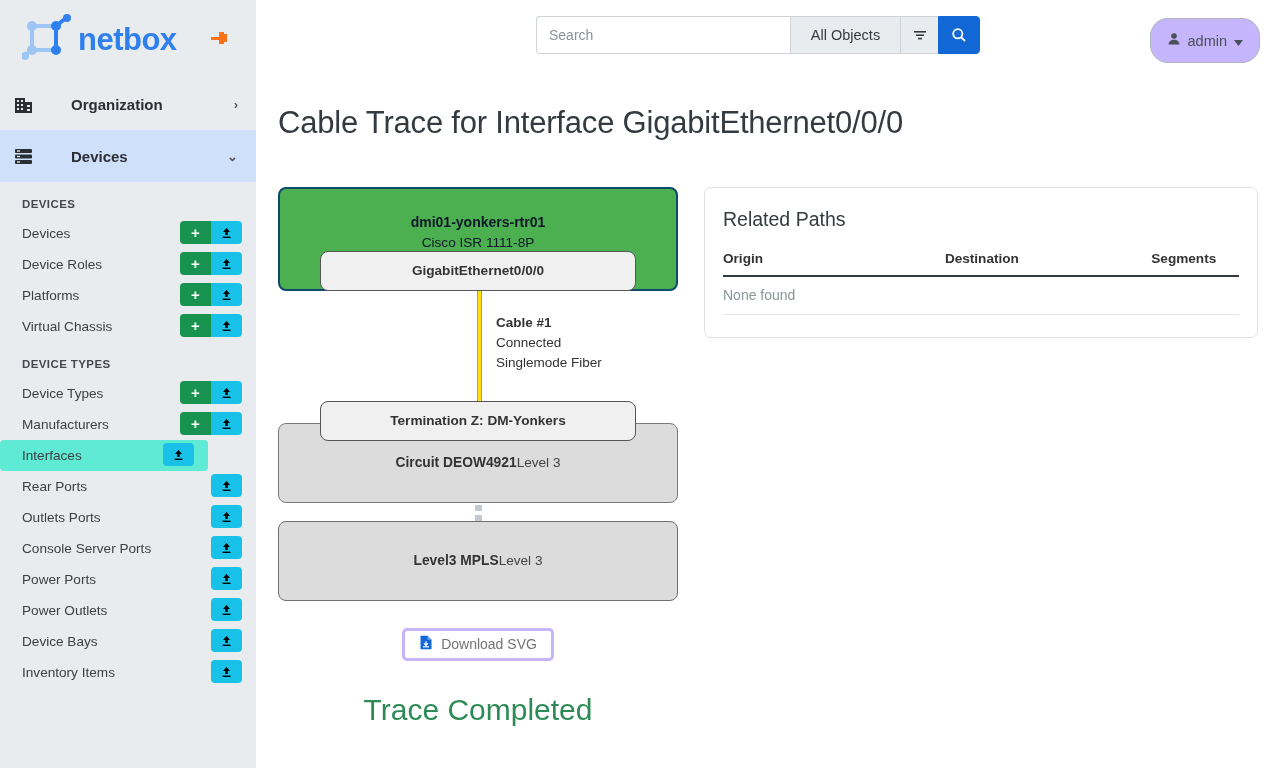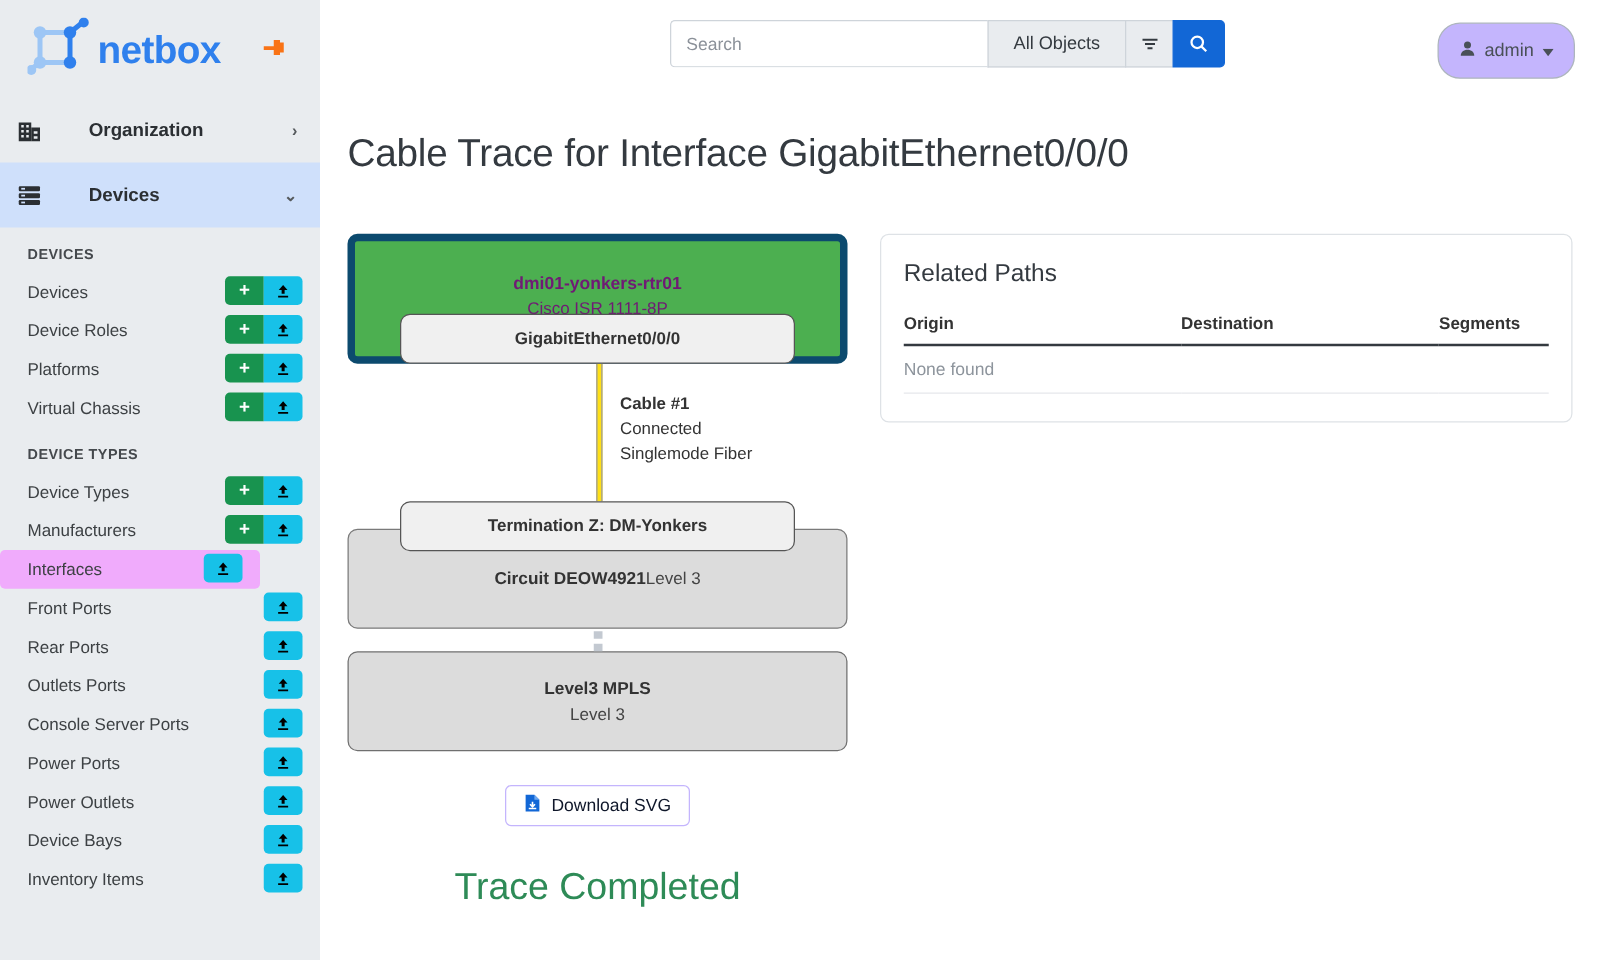--- a/index.html
+++ b/index.html
@@ -60,21 +60,21 @@
   .nav-item {
     height: 31px;
     display: flex; align-items: center;
     padding-left: 22px; padding-right: 10px;
     position: relative;
     font-size: 13.6px; color: #3d4144;
     cursor: pointer;
   }
   .nav-item .ni-label { flex: 1; }
   .nav-item.active-item {
-    background: #f0abfc;
+    background: #5eead4;
     border-radius: 4px;
     margin-right: 48px;
   }
   .btn-grp { position: absolute; right: 14px; top: 3px; display: flex; }
   .mini-btn {
     width: 31px; height: 23px;
     display: flex; align-items: center; justify-content: center;
     color: #fff; font-size: 12px; line-height: 1;
     cursor: pointer; border: none;
   }
@@ -138,26 +138,26 @@
 
   .content { display: flex; padding: 25px 22px 0 22px; gap: 26px; }
   .trace-col { width: 400px; flex: 0 0 400px; position: relative; }
   .paths-col { flex: 1; }
 
   
   .trace { position: relative; }
 
   .node-device {
     background: #4caf50;
-    border: 6px solid #0c4a6e;
+    border: 2px solid #0c4a6e;
     border-radius: 8px;
     height: 104px;
     padding-top: 23px;
     text-align: center;
-    color: #701a75;
+    color: #0f172a;
   }
   .node-device .nd-title { font-size: 14px; font-weight: 700; line-height: 21px; }
   .node-device .nd-sub { font-size: 13.6px; line-height: 20px; }
 
   .term-box {
     background: #f0f0f0;
     border: 1px solid #555;
     border-radius: 8px;
     height: 40px;
     width: 316px;
@@ -204,32 +204,32 @@
     display: flex; flex-direction: column; align-items: center;
     justify-content: center; gap: 4px;
   }
   .dotted-link i { display: block; width: 7px; height: 7px; background: #c3c9d1; }
 
   .node-provider {
     background: #dcdcdc;
     border: 1px solid #6f6f6f;
     border-radius: 8px;
     height: 80px;
-    display: flex; flex-direction: column;
+    display: flex; flex-direction: row;
     align-items: center; justify-content: center;
   }
   .node-provider .np-title { font-size: 13.8px; font-weight: 700; color: #333; line-height: 21px; }
   .node-provider .np-sub { font-size: 13.6px; color: #444; line-height: 21px; }
 
   .dl-btn-row { display: flex; justify-content: center; margin-top: 27px; }
   .dl-btn {
     display: inline-flex; align-items: center; gap: 8px;
     height: 33px; padding: 0 14px;
-    border: 1px solid #c4b5fd; border-radius: 5px;
-    background: #fff; color: #0f172a; font-size: 14px;
+    border: 3px solid #c4b5fd; border-radius: 5px;
+    background: #fff; color: #737373; font-size: 14px;
     cursor: pointer;
   }
 
   .trace-done {
     text-align: center; margin-top: 32px;
     font-size: 30px; color: #2e8b57; font-weight: 400;
   }
 
   
   .card {
@@ -392,31 +392,20 @@
               <path d="M5.5 1 L9 5 H6.7 V8 H4.3 V5 H2 Z" fill="#000"></path>
               <rect x="1.5" y="9.6" width="8" height="1.4" fill="#000"></rect>
             </svg>
         </span>
       </span>
     </div>
 
 
     <div class="nav-item active-item">
       <span class="ni-label">Interfaces</span>
-      <span class="btn-grp">
-        <span class="mini-btn mini-up solo">
-          <svg width="11" height="12" viewBox="0 0 11 12">
-              <path d="M5.5 1 L9 5 H6.7 V8 H4.3 V5 H2 Z" fill="#000"></path>
-              <rect x="1.5" y="9.6" width="8" height="1.4" fill="#000"></rect>
-            </svg>
-        </span>
-      </span>
-    </div>
-    <div class="nav-item">
-      <span class="ni-label">Front Ports</span>
       <span class="btn-grp">
         <span class="mini-btn mini-up solo">
           <svg width="11" height="12" viewBox="0 0 11 12">
               <path d="M5.5 1 L9 5 H6.7 V8 H4.3 V5 H2 Z" fill="#000"></path>
               <rect x="1.5" y="9.6" width="8" height="1.4" fill="#000"></rect>
             </svg>
         </span>
       </span>
     </div>
     <div class="nav-item">

